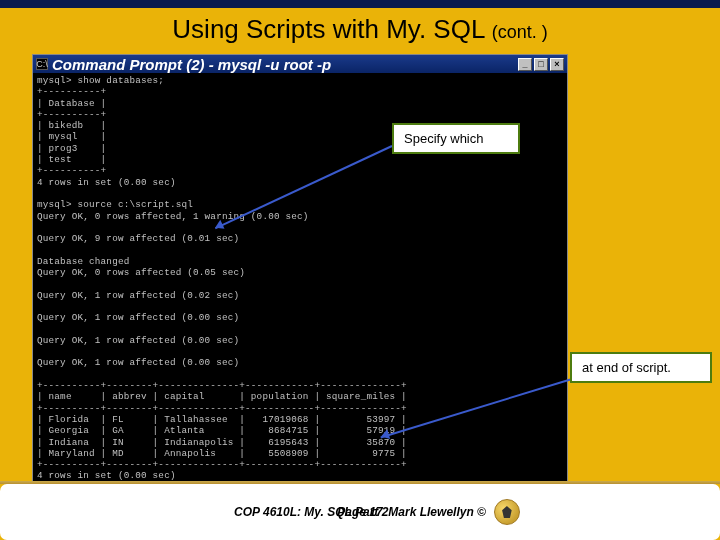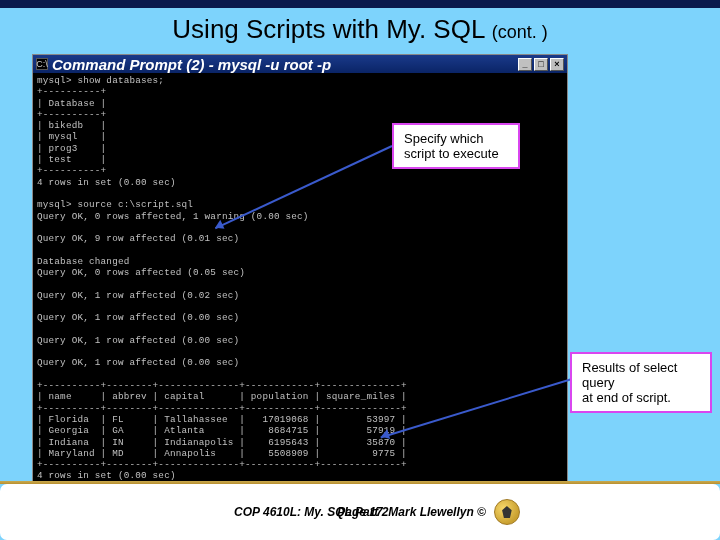--- a/index.html
+++ b/index.html
@@ -1,28 +1,28 @@
 <!DOCTYPE html>
 <html><head>
 <meta charset="utf-8">
 <style>
   * { margin: 0; padding: 0; box-sizing: border-box; }
   body { width: 720px; height: 540px; background: #d9cfa6; font-family: Arial, sans-serif; overflow: hidden; }
-  .slide { width: 720px; height: 540px; position: relative; background: #7dd3fc; }
+  .slide { width: 720px; height: 540px; position: relative; background: #eab308; }
   .topbar { height: 8px; background: #0a1a4d; }
   .title { text-align: center; font-size: 26px; font-weight: normal; padding: 6px 0 4px 0; }
   .title .cont { font-size: 18px; }
   .cmdwin { position: absolute; left: 32px; top: 54px; width: 536px; height: 432px; border: 1px solid #888; background: #000; }
   .titlebar { height: 18px; background: linear-gradient(#1a3a8a, #0a2466); display: flex; align-items: center; padding: 0 3px; }
   .titlebar .icon { width: 12px; height: 12px; background: #000; border: 1px solid #555; margin-right: 4px; display: inline-flex; align-items: center; justify-content: center; color: #ccc; font-size: 9px; }
   .titlebar .text { color: #fff; font-family: Tahoma, sans-serif; font-size: 15px; font-weight: bold; flex: 1; font-style: italic; }
   .titlebar .btns { display: flex; gap: 2px; }
   .titlebar .btn { width: 14px; height: 13px; background: #c0c0c0; border: 1px solid #fff; border-right-color: #555; border-bottom-color: #555; display: flex; align-items: center; justify-content: center; font-size: 9px; font-family: Arial; font-weight: bold; }
   .terminal { padding: 2px 4px; font-family: 'Courier New', monospace; font-size: 9.3px; line-height: 11.3px; color: #c0c0c0; white-space: pre; letter-spacing: 0.2px; }
-  .callout { position: absolute; background: #fff; border: 2px solid #d946ef; padding: 6px 10px; font-size: 13px; line-height: 15px; }
+  .callout { position: absolute; background: #fff; border: 2px solid #4d7c0f; padding: 6px 10px; font-size: 13px; line-height: 15px; }
   .callout1 { left: 392px; top: 123px; width: 128px; }
   .callout2 { left: 570px; top: 352px; width: 142px; }
   .line { position: absolute; background: #3a5acc; height: 2px; transform-origin: left center; }
   .arrowhead { position: absolute; width: 0; height: 0; border: 5px solid transparent; }
   .footer { position: absolute; left: 0; bottom: 0; width: 720px; }
   .footer .strip { height: 3px; background: linear-gradient(#c9a94e, #b89030); }
   .footer .bar { height: 56px; background: #fff; display: flex; align-items: center; justify-content: center; padding: 0 28px 0 62px; font-size: 12px; font-style: italic; border-radius: 7px; }
   .footer .left { font-weight: bold; font-style: italic; }
   .footer .mid { font-weight: bold; position: absolute; left: 50%; transform: translateX(-50%); }
   .footer .right { font-weight: bold; display: flex; align-items: center; gap: 8px; }
@@ -86,27 +86,25 @@
 <span>+----------+--------+--------------+------------+--------------+</span>
 <span>4 rows in set (0.00 sec)</span>
 <span></span>
 <span>mysql&gt;</span></div>
   </div>
 
   <div class="line" style="left:392px; top:145px; width:195px; transform: rotate(155deg);"></div>
   <div class="arrowhead" style="left:210px; top:222px; border-right:8px solid #3a5acc; transform: rotate(-25deg);"></div>
   <div class="callout callout1">
     <div>Specify which</div>
-    <div>script to execute</div>
   </div>
 
   <div class="line" style="left:572px; top:378px; width:200px; transform: rotate(163deg);"></div>
   <div class="arrowhead" style="left:376px; top:431px; border-right:8px solid #3a5acc; transform: rotate(-17deg);"></div>
   <div class="callout callout2">
-    <div>Results of select query</div>
     <div>at end of script.</div>
   </div>
 
   <div class="footer">
     <div class="strip"></div>
     <div class="bar">
       <span class="left">COP 4610L: My. SQL Part 2</span>
       <span class="mid">Page 17</span>
       <span class="right">
         <span>Mark Llewellyn ©</span>

